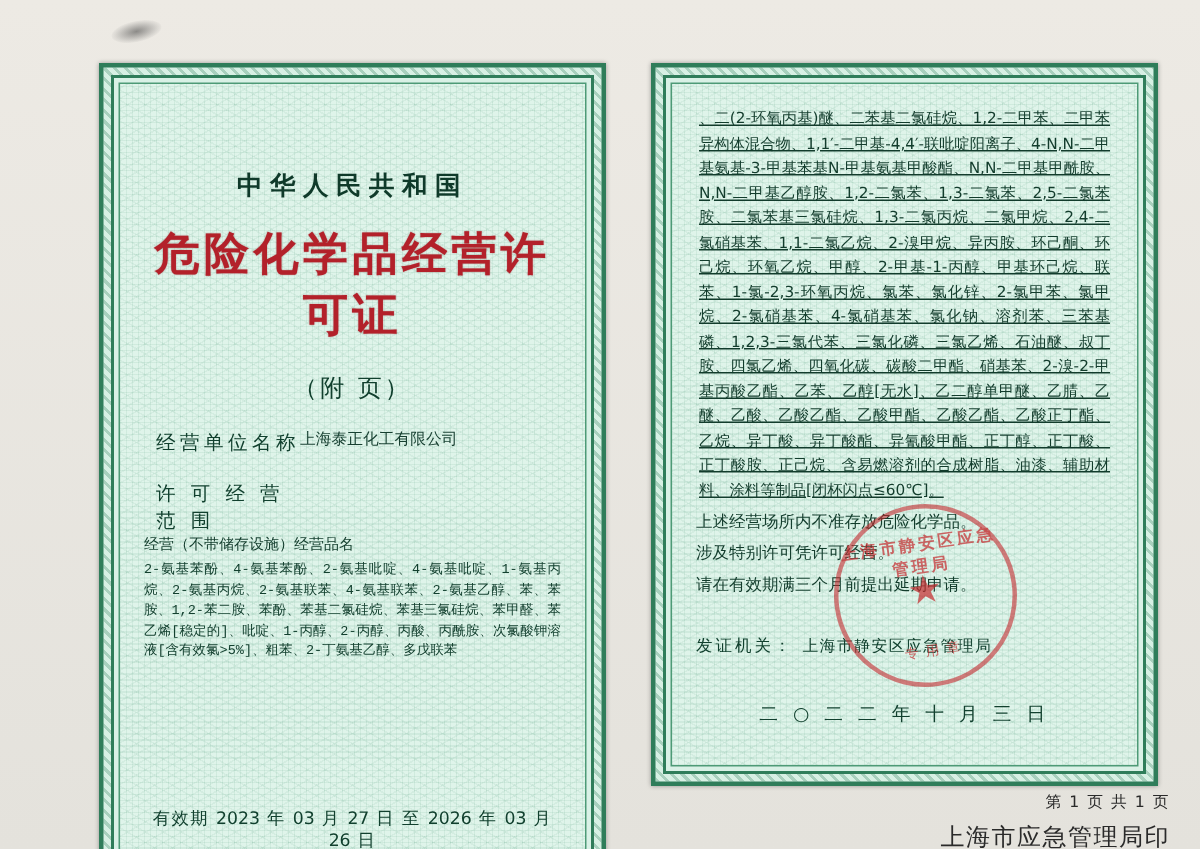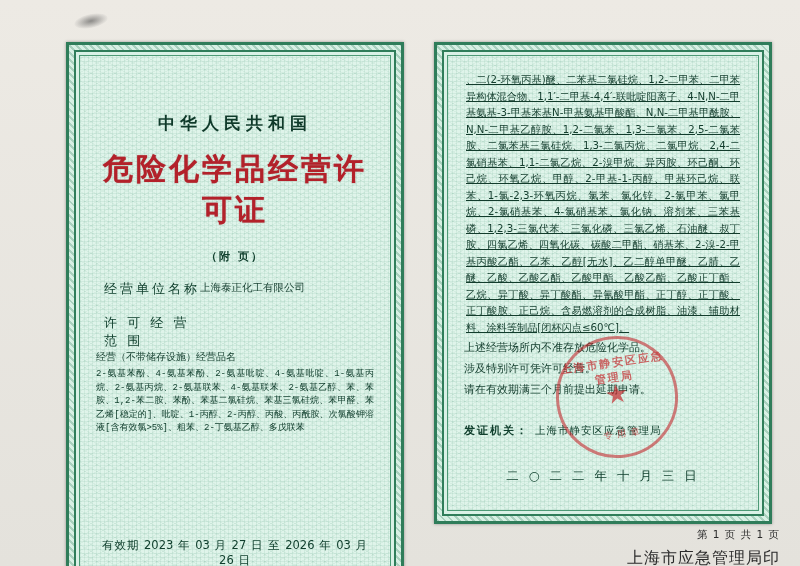--- a/index.html
+++ b/index.html
@@ -90,25 +90,24 @@
     text-align: center;
     font-size: 30px;
     font-weight: bold;
     color: #b3212a;
     letter-spacing: 3px;
     margin-top: 14px;
     text-shadow: 0 0 1px rgba(140,20,30,0.6);
   }
   .sub-title {
     text-align: center;
-    font-size: 11px;
+    font-size: 16px;
     color: #11402e;
     margin-top: 18px;
     letter-spacing: 2px;
-    font-weight: bold;
   }
   .field-row {
     display: flex;
     align-items: flex-start;
     margin-top: 16px;
     font-size: 12.5px;
     color: #11402e;
   }
   .field-label {
     width: 104px;
@@ -173,21 +172,20 @@
     margin-top: 24px;
     font-size: 11px;
     letter-spacing: 1px;
     color: #11402e;
     display: flex;
     align-items: baseline;
   }
   .issuer-label {
     flex: none;
     letter-spacing: 2px;
-    font-weight: bold;
   }
   .issuer-value {
     font-size: 10.5px;
     margin-left: 6px;
   }
   .issue-date {
     margin-top: 30px;
     text-align: center;
     font-size: 12.5px;
     letter-spacing: 3px;

